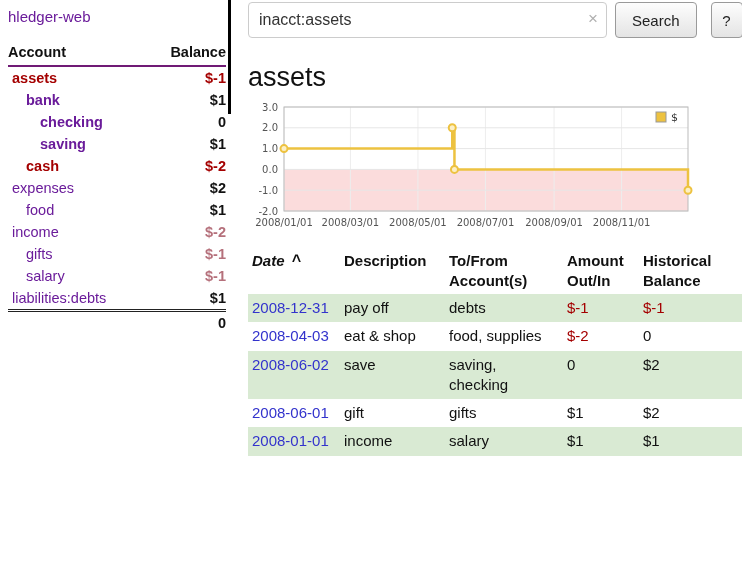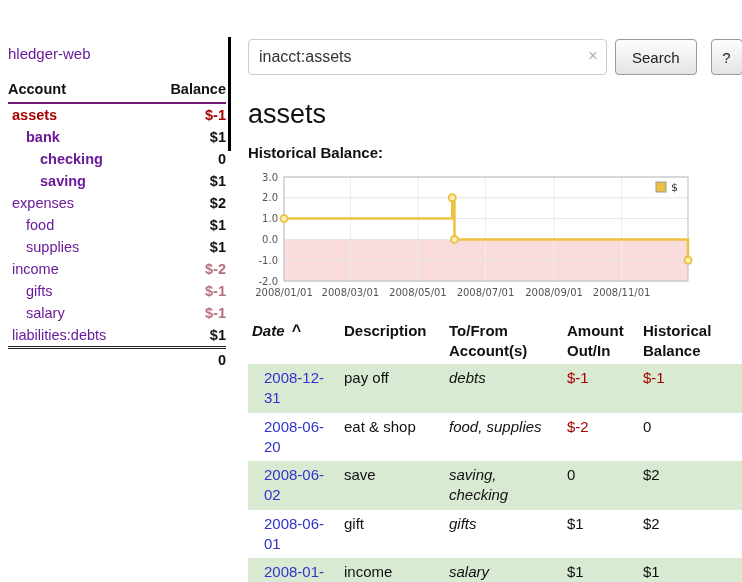--- a/index.html
+++ b/index.html
@@ -2,21 +2,21 @@
 <html style="--link_purple: #6a1b9a; --date_blue: #3333cc; --negative_red: #a40000; --negative_soft: #b5707b; --row_green: #d9ead3; --chart_gold: #edc240; --chart_negative_pink: #fbdcdc;"><head>
 <meta charset="utf-8">
 <style>
   * { box-sizing: border-box; }
   html,body { margin:0; padding:0; }
   body {
     width:742px; height:582px; overflow:hidden;
     background:#fff; color:#111;
     font-family:"Liberation Sans","DejaVu Sans",sans-serif;
   }
-  .app { display:flex; position:relative; width:742px; height:467px;margin-top:37px; }
+  .app { display:flex; position:relative; width:742px; height:467px; }
 
   
   .sidebar { flex:0 0 230px; width:230px; padding:8px 4px 0 8px; }
   .sidebar a { text-decoration:none; cursor:pointer; color:var(--link_purple,#6a1b9a); }
   .app-title { font-size:15px; }
   .journal-link { margin-top:46px; font-size:15px; }
   table.accounts { border-collapse:collapse; width:218px; margin-top:16px; font-size:14.5px; }
   table.accounts th { font-weight:700; text-align:left; padding:3px 0 5px; border-bottom:2px solid #701a75; }
   table.accounts th.bal { text-align:right; }
   table.accounts td { padding:3px 0; white-space:nowrap; }
@@ -53,26 +53,26 @@
 
   
   table.register { border-collapse:collapse; width:100%; margin-top:10px; font-size:15px; }
   table.register col.c1 { width:96px; }
   table.register col.c2 { width:105px; }
   table.register col.c3 { width:118px; }
   table.register col.c4 { width:76px; }
   table.register th { text-align:left; vertical-align:top; font-weight:700; padding:2px 6px 4px 0; line-height:1.3; }
   table.register th.r, table.register td.r { text-align:left; }
   table.register td { padding:4px 6px 4px 0; vertical-align:top; line-height:1.35; }
-  table.register td:first-child { padding-left:16px; }
+  table.register td:first-child { padding-left:4px; }
   table.register th:first-child { padding-left:4px;font-style:italic; }
   table.register tr.shaded { background:var(--row_green,#d9ead3); }
   table.register a.date { color:var(--date_blue,#3333cc); text-decoration:none; cursor:pointer; }
   table.register td.neg { color:var(--negative_red,#a40000); }
-  table.register td.accts { white-space:pre-line;font-style:italic; }
+  table.register td.accts { white-space:pre-line; }
   .sort { margin-left:7px; font-size:16px; font-weight:700; }
 </style>
 </head>
 <body>
 
 <div class="app">
 
   <aside class="sidebar">
     <div class="app-title">
       <a>hledger-web</a>
@@ -95,29 +95,29 @@
           </tr>
           <tr>
             <td style="padding-left: 32px;"><a class="acct link b">checking</a></td>
             <td class="bal ">0</td>
           </tr>
           <tr>
             <td style="padding-left: 32px;"><a class="acct link b">saving</a></td>
             <td class="bal ">$1</td>
           </tr>
           <tr>
+            <td style="padding-left: 18px;"><a class="acct neg b">cash</a></td>
+            <td class="bal neg">$-2</td>
+          </tr>
+          <tr>
             <td style="padding-left: 4px;"><a class="acct link">expenses</a></td>
             <td class="bal ">$2</td>
           </tr>
           <tr>
             <td style="padding-left: 18px;"><a class="acct link">food</a></td>
-            <td class="bal ">$1</td>
-          </tr>
-          <tr>
-            <td style="padding-left: 18px;"><a class="acct link">supplies</a></td>
             <td class="bal ">$1</td>
           </tr>
           <tr>
             <td style="padding-left: 4px;"><a class="acct link">income</a></td>
             <td class="bal negsoft">$-2</td>
           </tr>
           <tr>
             <td style="padding-left: 18px;"><a class="acct link">gifts</a></td>
             <td class="bal negsoft">$-1</td>
           </tr>
@@ -147,21 +147,20 @@
       <div class="searchbox">
         <input type="text" value="inacct:assets" style="">
         <span class="clear">×</span>
       </div>
       <button class="btn">Search</button>
       <button class="btn help">?</button>
     </div>
 
     <h2>assets</h2>
 
-    <div class="chart-title">Historical Balance:</div>
 
     <svg id="chart" width="452" height="140" viewBox="0 0 452 140">
         <rect x="36" y="70.4" width="404" height="41.599999999999994" fill="#fbdcdc"></rect>
         <line x1="36" y1="8" x2="36" y2="112" stroke="#ededed"></line>
         <text x="36" y="127" text-anchor="middle" class="tick">2008/01/01</text>
         <line x1="102.41095890410959" y1="8" x2="102.41095890410959" y2="112" stroke="#ededed"></line>
         <text x="102.41095890410959" y="127" text-anchor="middle" class="tick">2008/03/01</text>
         <line x1="169.92876712328768" y1="8" x2="169.92876712328768" y2="112" stroke="#ededed"></line>
         <text x="169.92876712328768" y="127" text-anchor="middle" class="tick">2008/05/01</text>
         <line x1="237.44657534246576" y1="8" x2="237.44657534246576" y2="112" stroke="#ededed"></line>
@@ -226,21 +225,21 @@
       </thead>
       <tbody id="register-body">
           <tr class="shaded">
             <td><a class="date">2008-12-31</a></td>
             <td class="">pay off</td>
             <td class="accts">debts</td>
             <td class="r neg">$-1</td>
             <td class="r neg">$-1</td>
           </tr>
           <tr>
-            <td><a class="date">2008-06-20</a></td>
+            <td><a class="date">2008-04-03</a></td>
             <td class="">eat &amp; shop</td>
             <td class="accts">food, supplies</td>
             <td class="r neg">$-2</td>
             <td class="r">0</td>
           </tr>
           <tr class="shaded">
             <td><a class="date">2008-06-02</a></td>
             <td class="">save</td>
             <td class="accts">saving,
 checking</td>

